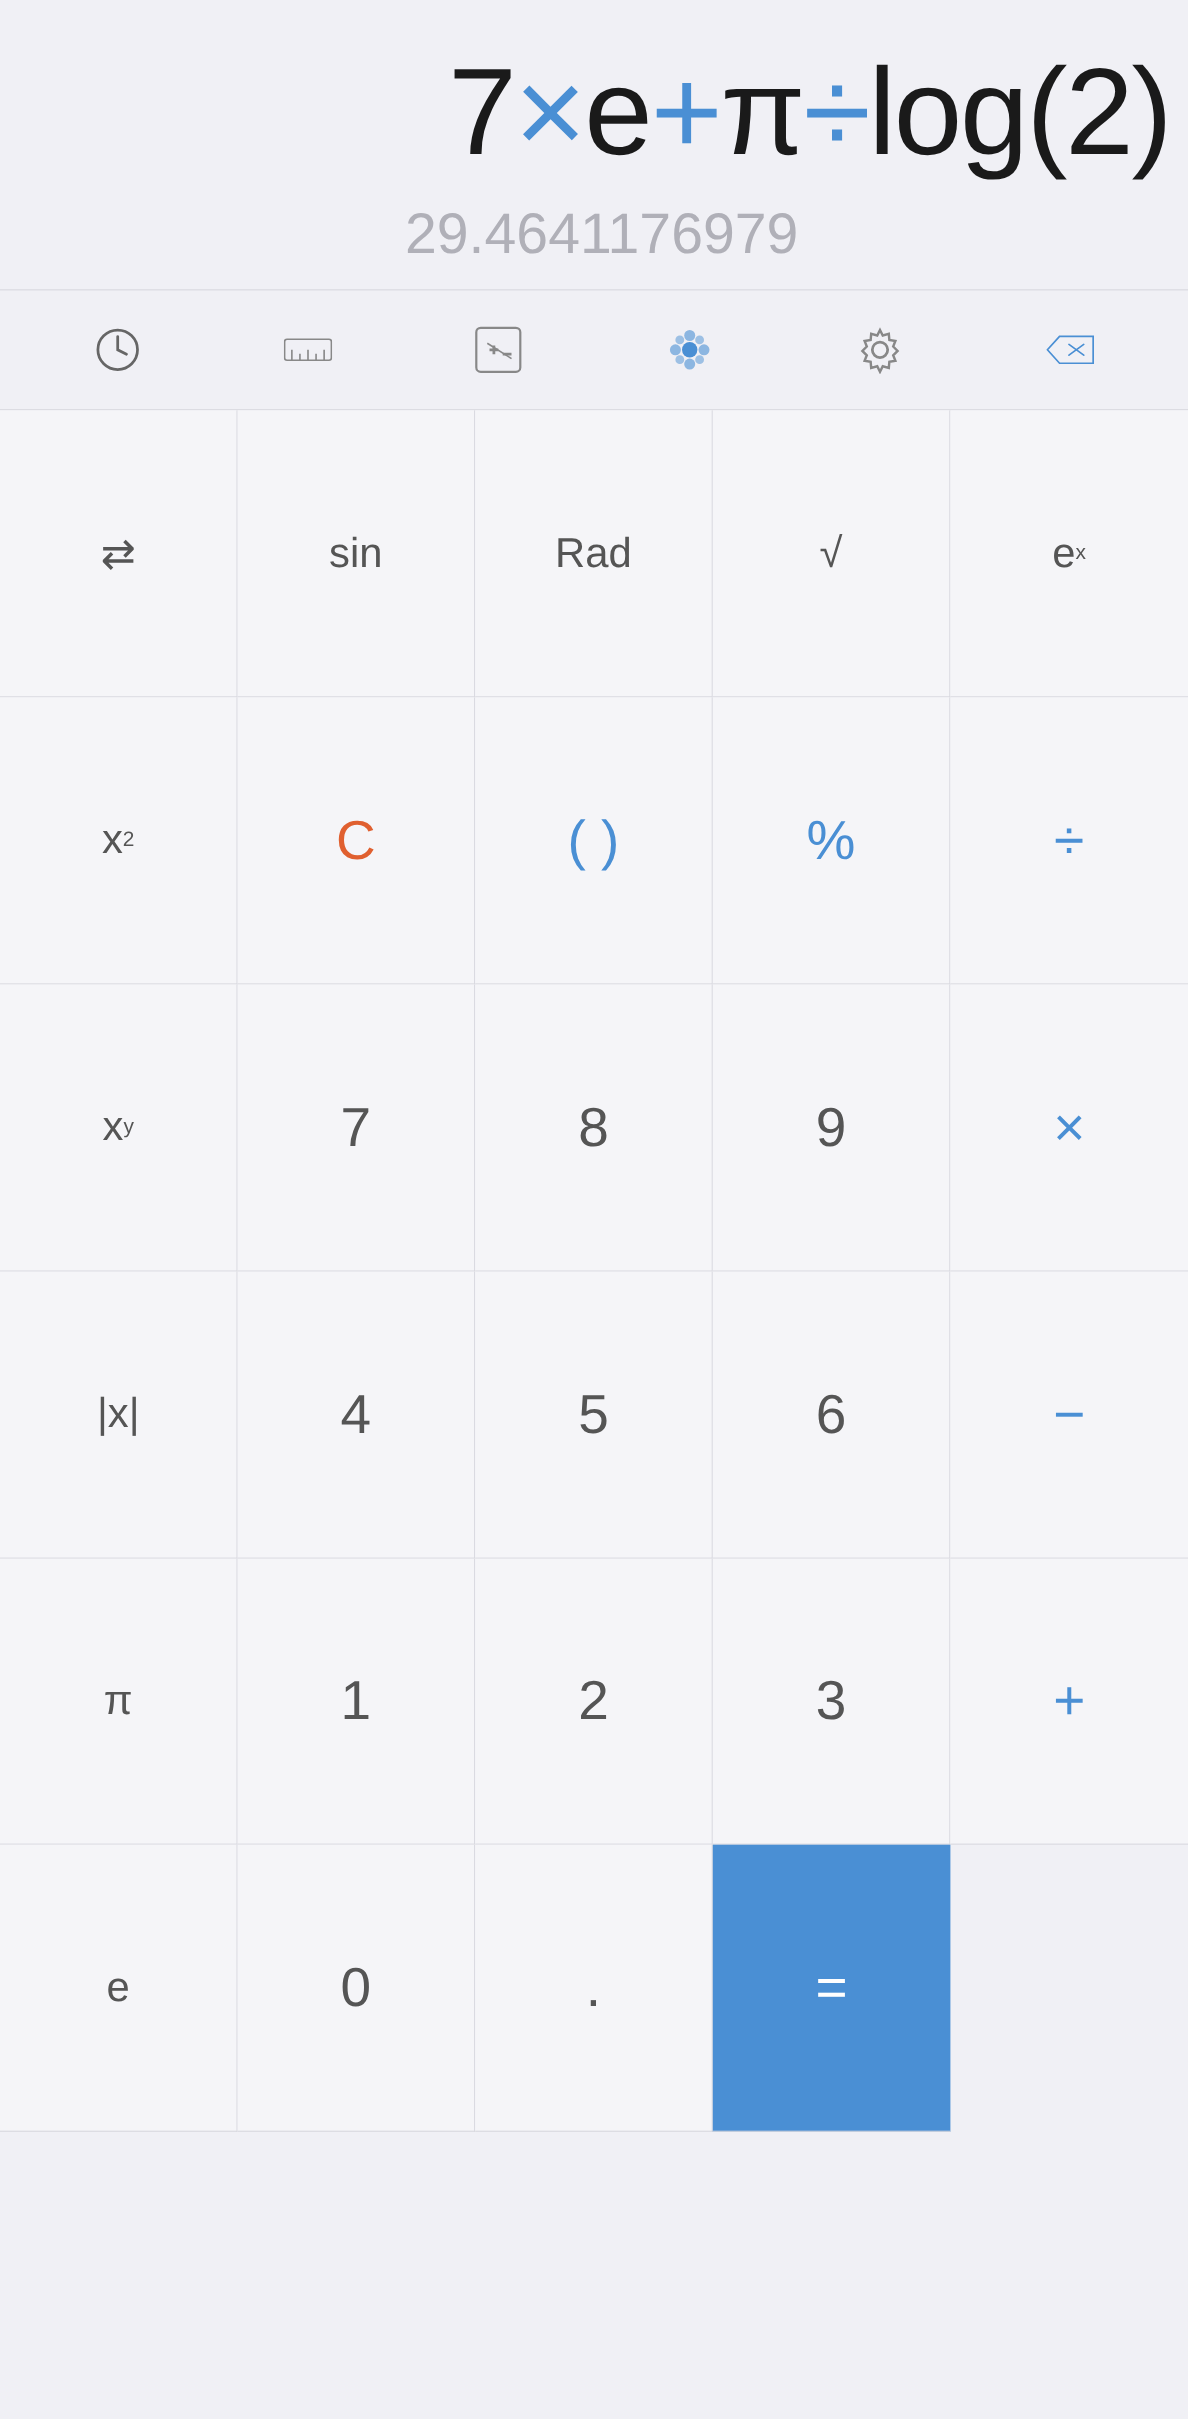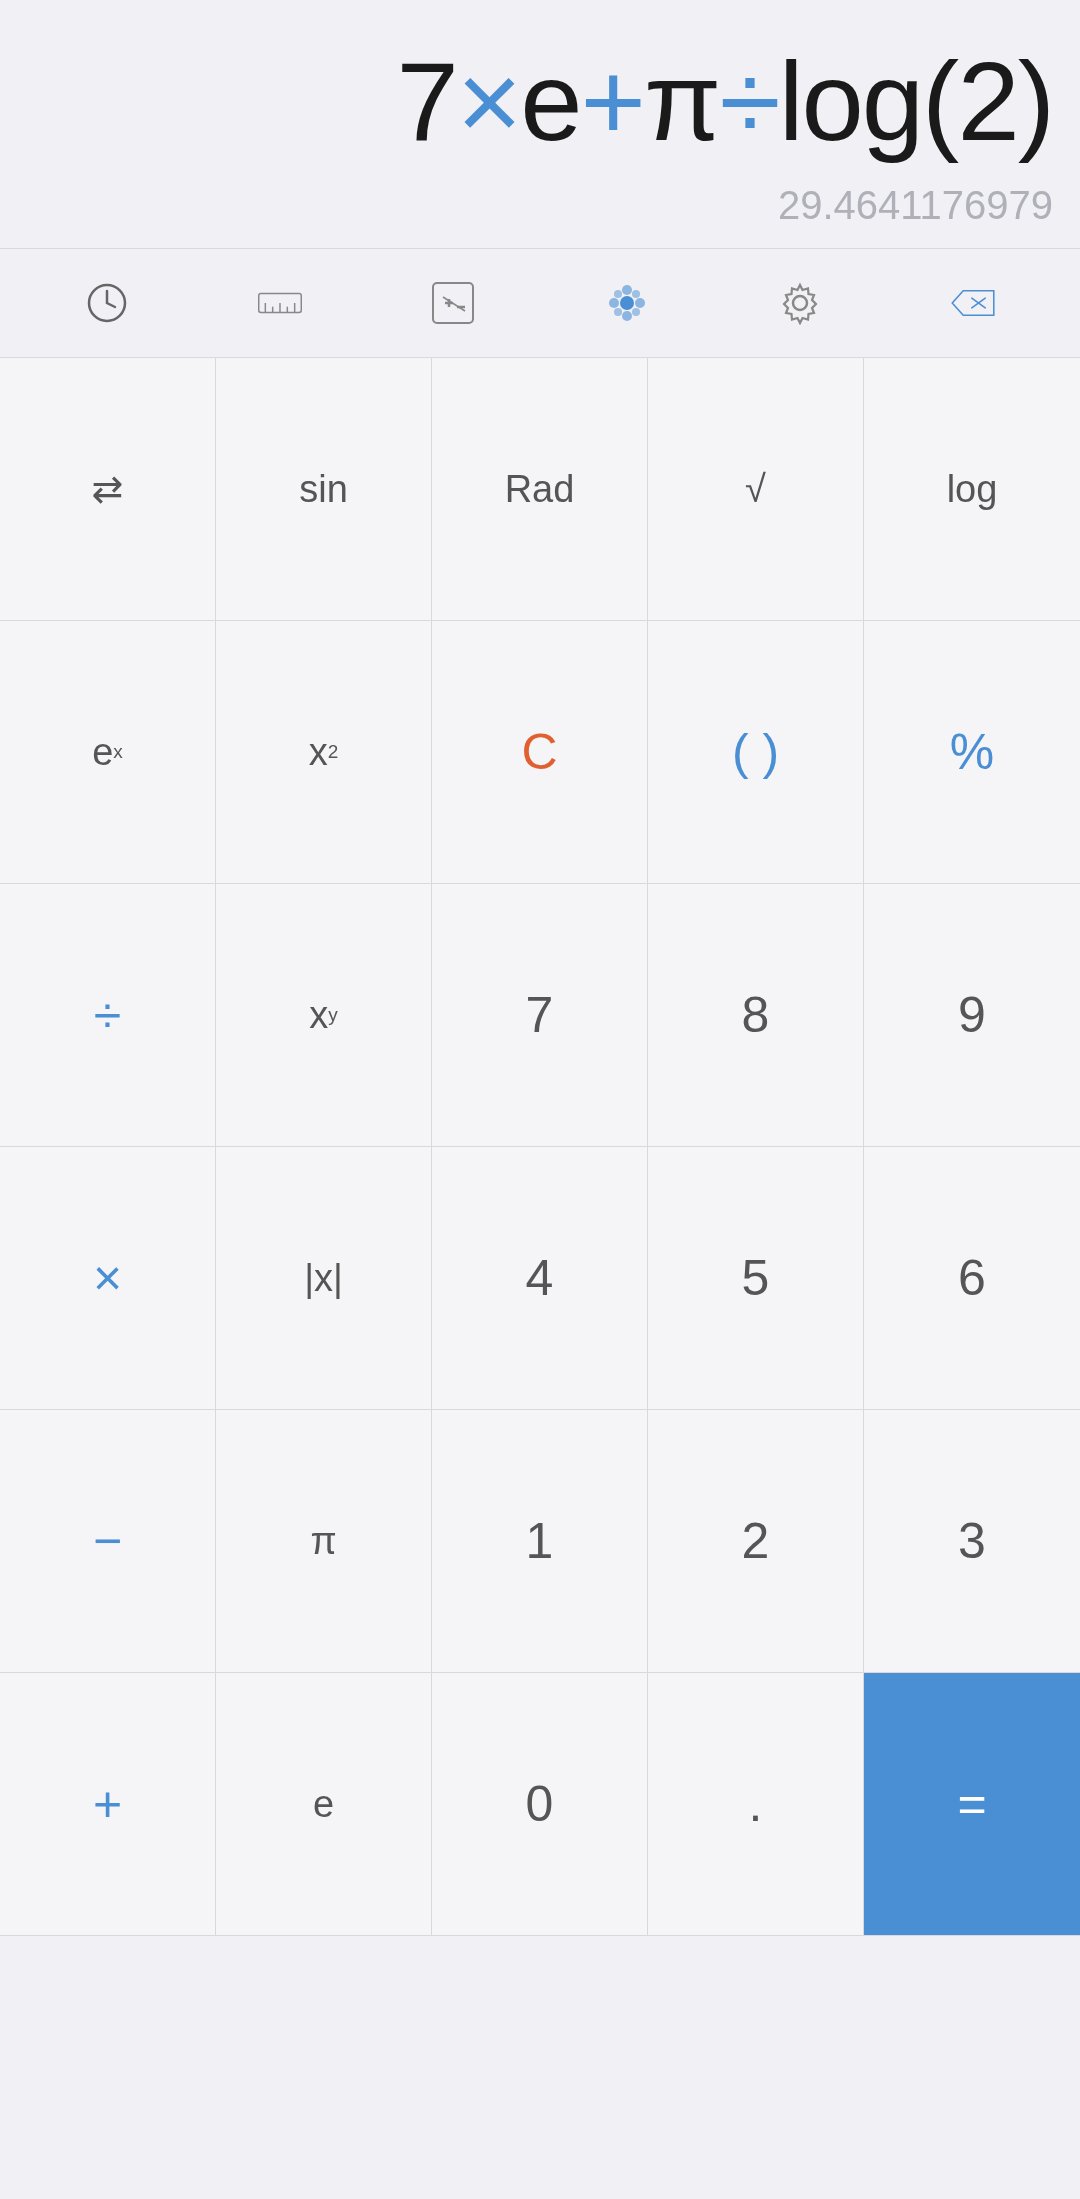--- a/index.html
+++ b/index.html
@@ -9,41 +9,41 @@
       min-height: 2199px;
       background: #f0f0f5;
       font-family: 'Helvetica Neue', Arial, sans-serif;
       display: flex;
       flex-direction: column;
     }
 
     
     .display-area {
       background: #f0f0f5;
-      padding: 40px 27px 20px 30px;
+      padding: 40px 16px 20px 30px;
       display: flex;
       flex-direction: column;
       align-items: flex-end;
     }
 
     .expression-line {
       font-size: 112px;
       font-weight: 300;
       color: #1a1a1a;
       letter-spacing: -2px;
       line-height: 1.1;
       text-align: right;
       width: 100%;
     }
 
     .result-line {
-      font-size: 40px;
+      font-size: 52px;
       font-weight: 300;
       color: #b0b0b8;
-      text-align: right;
+      text-align: center;
       margin-top: 20px;
       width: 100%;
     }
 
     .blue-char { color: #4a8fd4; }
     .dark-char { color: #1a1a1a; }
 
     
     .toolbar {
       display: flex;
@@ -186,21 +186,20 @@
   </div>
 </div>
 
 <div class="calc-grid">
 
   <div class="calc-btn small-text">⇄</div>
   <div class="calc-btn small-text">sin</div>
   <div class="calc-btn small-text">Rad</div>
 
   <div class="calc-btn small-text">√</div>
-  <div class="calc-btn small-text">log</div>
   <div class="calc-btn small-text">e<sup>x</sup></div>
 
   <div class="calc-btn small-text">x<sup>2</sup></div>
   <div class="calc-btn orange-c">C</div>
   <div class="calc-btn blue-op">( )</div>
   <div class="calc-btn blue-op">%</div>
   <div class="calc-btn blue-op">÷</div>
 
   <div class="calc-btn small-text">x<sup>y</sup></div>
   <div class="calc-btn">7</div>

